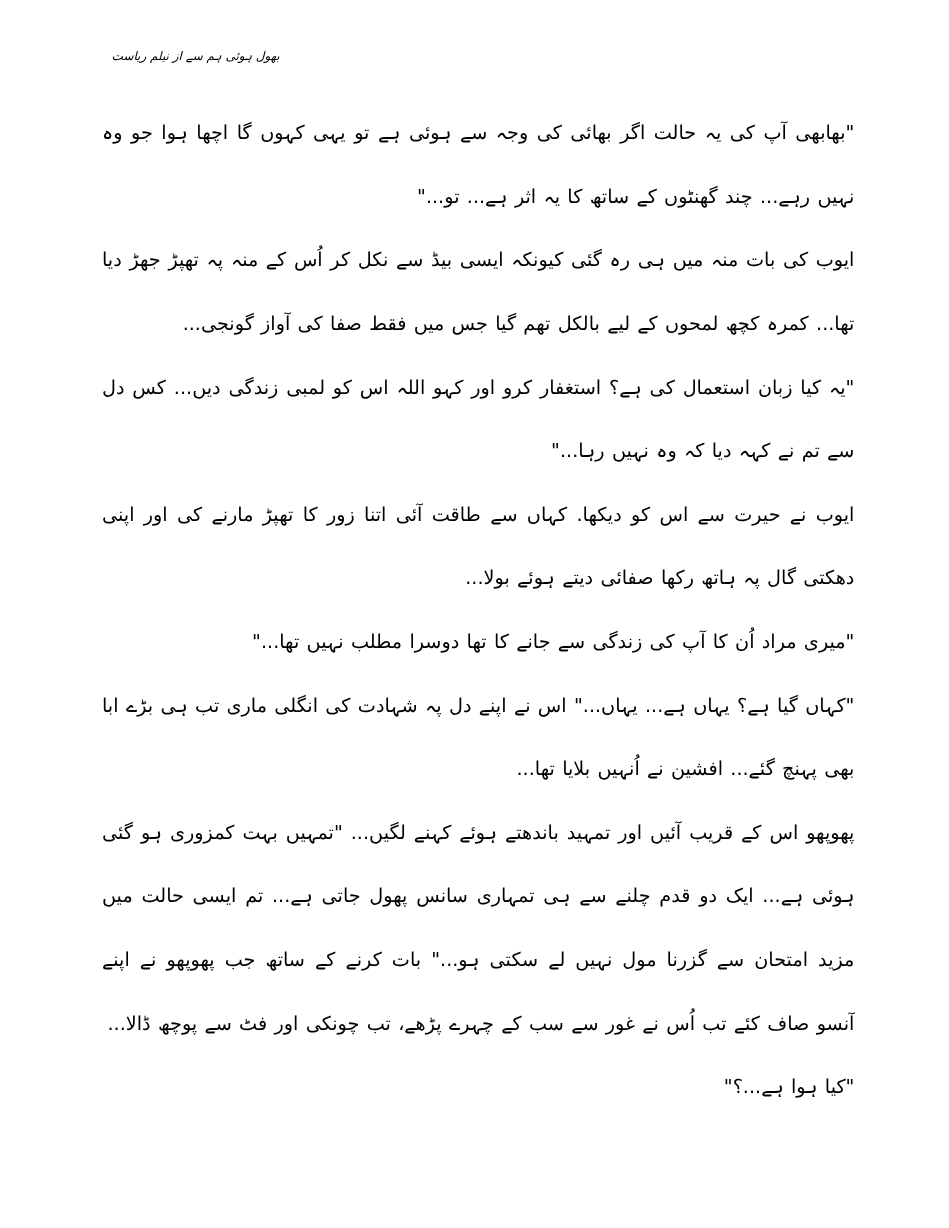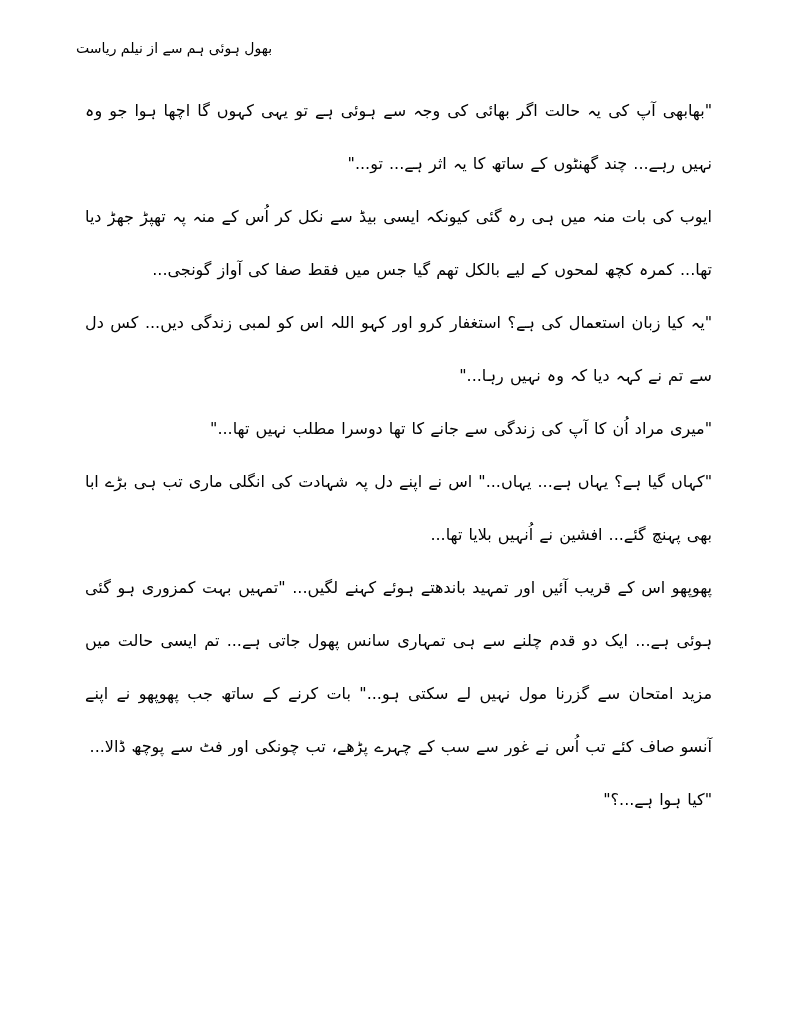--- a/index.html
+++ b/index.html
@@ -12,27 +12,28 @@
     width: 791px;
     height: 1023px;
     background: #ffffff;
     overflow: hidden;
     font-family: "DejaVu Sans", sans-serif;
     color: #000000;
   }
   .running-header {
     position: absolute;
     top: 38px;
-    left: 76px;
+    left: 93px;
     direction: rtl;
     unicode-bidi: embed;
-    font-size: 14px;
+    font-size: 10px;
     line-height: 20px;
     color: #000000;
     white-space: nowrap;
+    font-style: italic;
   }
   .body-text {
     position: absolute;
     top: 84px;
     left: 85px;
     width: 627px;
     direction: rtl;
     unicode-bidi: embed;
     text-align: justify;
     text-justify: inter-word;
@@ -50,19 +51,20 @@
 <body>
 
 <div class="page">
 
   <div class="running-header">بھول ہوئی ہم سے از نیلم ریاست</div>
 
   <div class="body-text">
     <p class="para">"بھابھی آپ کی یہ حالت اگر بھائی کی وجہ سے ہوئی ہے تو یہی کہوں گا اچھا ہوا جو وہ نہیں رہے... چند گھنٹوں کے ساتھ کا یہ اثر ہے... تو..."</p>
     <p class="para">ایوب کی بات منہ میں ہی رہ گئی کیونکہ ایسی بیڈ سے نکل کر اُس کے منہ پہ تھپڑ جھڑ دیا تھا... کمرہ کچھ لمحوں کے لیے بالکل تھم گیا جس میں فقط صفا کی آواز گونجی...</p>
     <p class="para">"یہ کیا زبان استعمال کی ہے؟ استغفار کرو اور کہو اللہ اس کو لمبی زندگی دیں... کس دل سے تم نے کہہ دیا کہ وہ نہیں رہا..."</p>
+    <p class="para">ایوب نے حیرت سے اس کو دیکھا. کہاں سے طاقت آئی اتنا زور کا تھپڑ مارنے کی اور اپنی دھکتی گال پہ ہاتھ رکھا صفائی دیتے ہوئے بولا...</p>
     <p class="para">"میری مراد اُن کا آپ کی زندگی سے جانے کا تھا دوسرا مطلب نہیں تھا..."</p>
     <p class="para">"کہاں گیا ہے؟ یہاں ہے... یہاں..." اس نے اپنے دل پہ شہادت کی انگلی ماری تب ہی بڑے ابا بھی پہنچ گئے... افشین نے اُنہیں بلایا تھا...</p>
     <p class="para">پھوپھو اس کے قریب آئیں اور تمہید باندھتے ہوئے کہنے لگیں... "تمہیں بہت کمزوری ہو گئی ہوئی ہے... ایک دو قدم چلنے سے ہی تمہاری سانس پھول جاتی ہے... تم ایسی حالت میں مزید امتحان سے گزرنا مول نہیں لے سکتی ہو..." بات کرنے کے ساتھ جب پھوپھو نے اپنے آنسو صاف کئے تب اُس نے غور سے سب کے چہرے پڑھے، تب چونکی اور فٹ سے پوچھ ڈالا...</p>
     <p class="para">"کیا ہوا ہے...؟"</p>
   </div>
 
 </div>
 
 </body></html>

